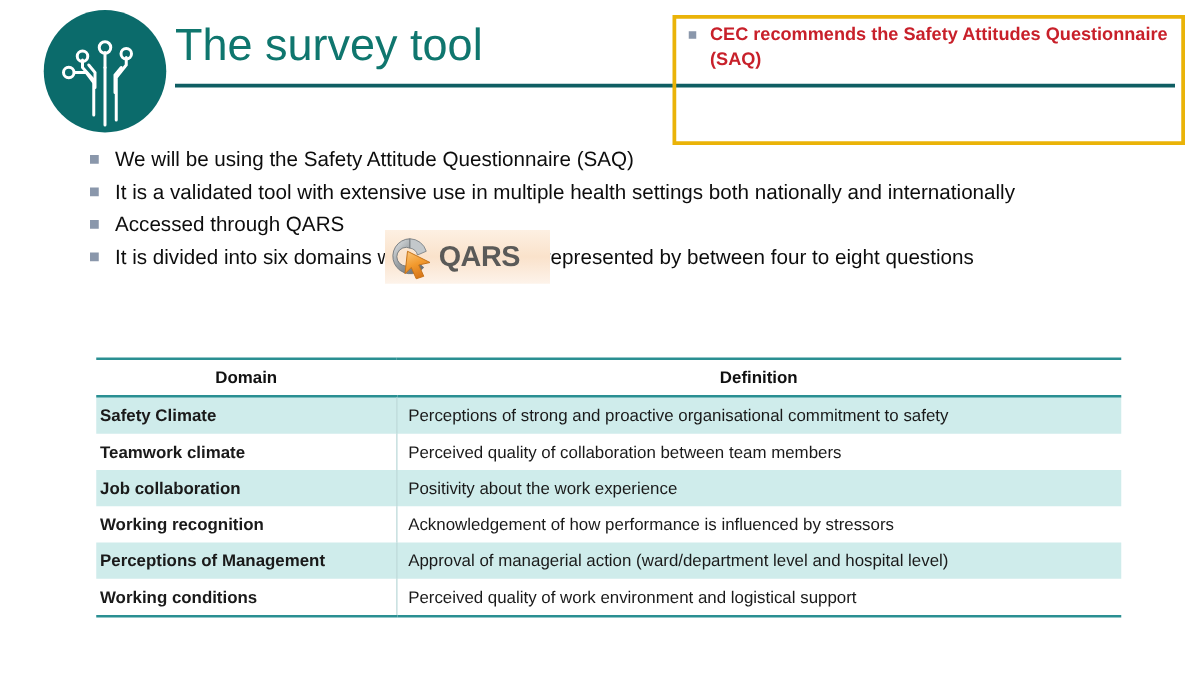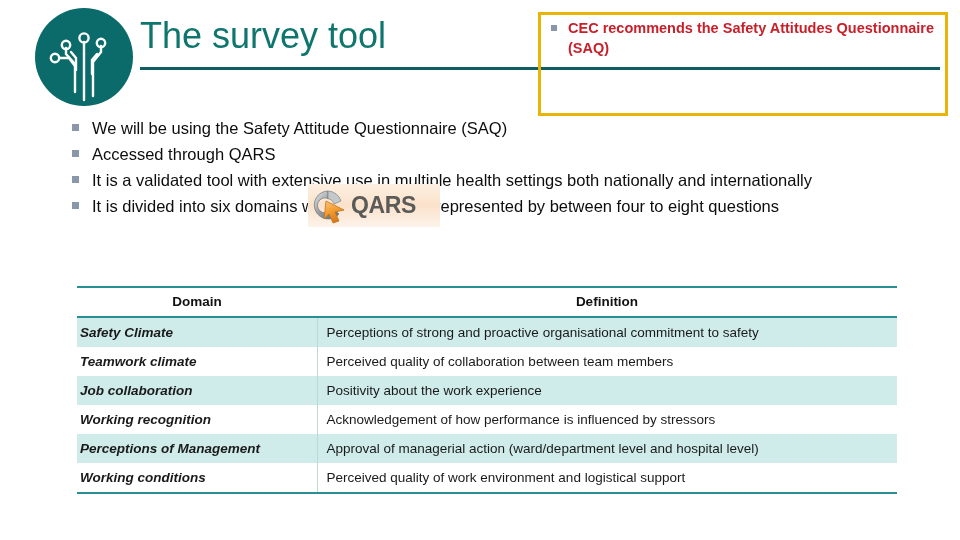--- a/index.html
+++ b/index.html
@@ -125,21 +125,20 @@
     padding:7px 8px;
     font-size:13.5px;
     color:#1a1a1a;
     height:28px;
     vertical-align:middle;
   }
   table.domains tbody tr.alt td { background:#cfeceb; }
   table.domains tbody td.dom {
     font-weight:bold;
     padding-left:3px;
-    font-style:italic;
   }
   table.domains tbody td.def {
     border-left:1px solid #bcd9d9;
     padding-left:9px;
     font-weight:normal;
     margin-top:24px;
   }
   table.domains tbody tr:last-child td {
     border-bottom:2px solid #2a8f92;
   }
@@ -175,22 +174,22 @@
   <div class="title-rule"></div>
 
   <div class="callout">
     <ul>
       <li>CEC recommends the Safety Attitudes Questionnaire (SAQ)</li>
     </ul>
   </div>
 
   <ul class="body-list">
     <li>We will be using the Safety Attitude Questionnaire (SAQ)</li>
+    <li>It is a validated tool with extensive use in multiple health settings both nationally and internationally</li>
     <li>Accessed through QARS</li>
-    <li>It is a validated tool with extensive use in multiple health settings both nationally and internationally</li>
     <li>It is divided into six domains with each domain represented by between four to eight questions</li>
   </ul>
 
   <div class="qars">
     <svg width="42" height="38" viewBox="0 0 42 38" xmlns="http://www.w3.org/2000/svg">
       <defs>
         <linearGradient id="gq" x1="0" y1="0" x2="1" y2="1">
           <stop offset="0%" stop-color="#e9ebec"></stop>
           <stop offset="45%" stop-color="#9aa0a4"></stop>
           <stop offset="100%" stop-color="#5d6367"></stop>

